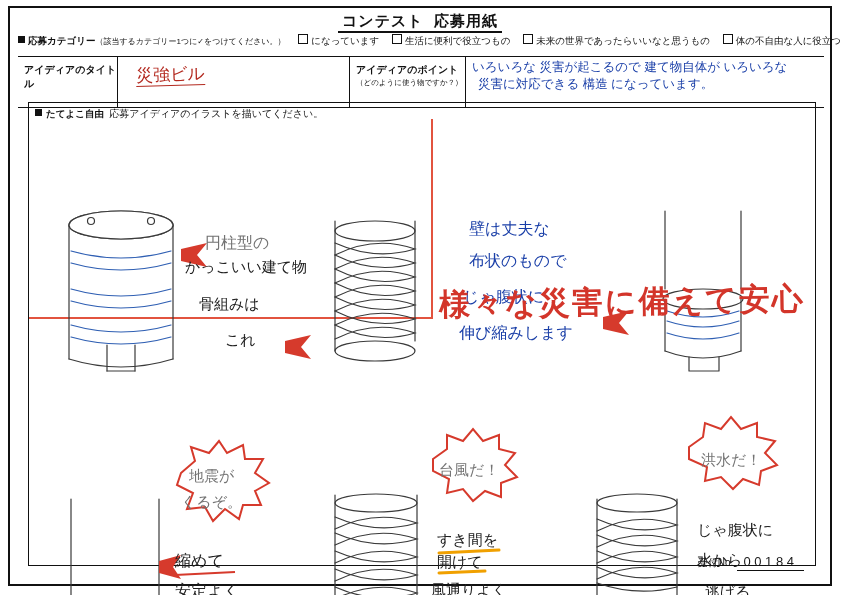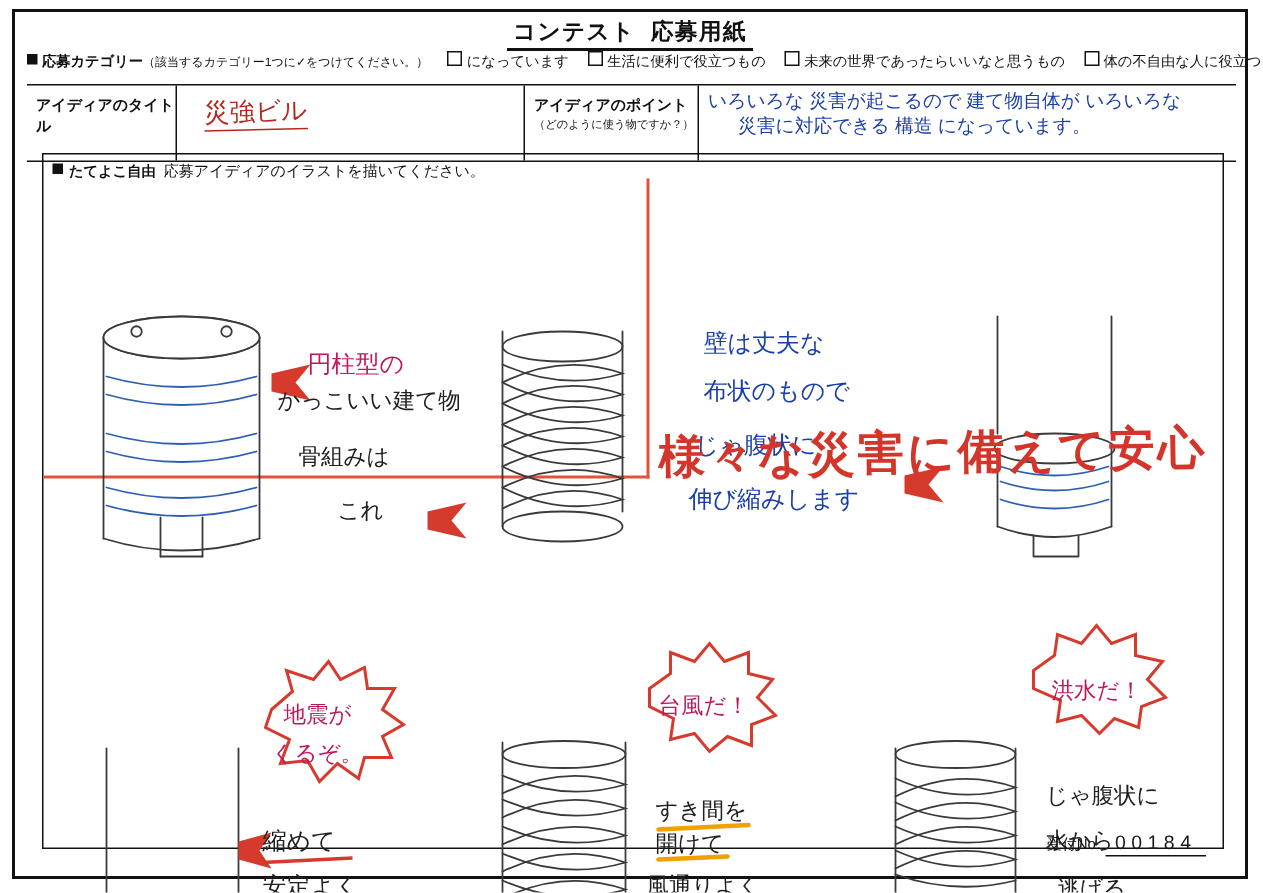--- a/index.html
+++ b/index.html
@@ -42,41 +42,41 @@
   .tp-sub{font-size:7.5px;color:#111;position:absolute;left:6px;top:21px;}
   .hand-title{
     position:absolute;left:18px;top:6px;font-size:17px;color:#b3291f;
     font-family:"DejaVu Sans", sans-serif;transform:rotate(-1.5deg);
   }
   .hand-title .ul{border-bottom:1.5px solid #b3291f;padding-bottom:1px;}
   .point-txt{
     position:absolute;left:6px;top:2px;right:4px;font-size:12.5px;color:#1a3fa8;
     font-family:Liberation Sans, sans-serif;line-height:1.35;
   }
-  .point-txt .l2{display:block;margin-left:20px;}
+  .point-txt .l2{display:block;margin-left:6px;}
 
   
   .illus{
     position:absolute;left:18px;top:94px;width:788px;height:464px;
     border:1.5px solid #111;box-sizing:border-box;
   }
   .illus-head{position:absolute;left:6px;top:4px;font-size:9.5px;color:#111;}
   .illus-head .sq{display:inline-block;width:7px;height:7px;background:#111;margin-right:4px;vertical-align:1px;}
   .illus-head b{font-weight:bold;}
   .illus-head .sm{font-size:10px;}
 
   
   .inner-frame{
     position:absolute;left:0px;top:16px;width:404px;height:200px;
     border-right:2.5px solid #e2533f;border-bottom:2.5px solid #e2533f;box-sizing:border-box;
   }
 
   .hw{font-family:"DejaVu Sans", sans-serif;color:#1a1a1a;position:absolute;white-space:pre;}
   .hw.blue{color:#1a3fa8;}
-  .hw.red{color:#be185d;}
+  .hw.red{color:#737373;}
   .hw.black{color:#202020;}
 
   .big-red{
     position:absolute;left:428px;top:268px;font-size:31px;color:#d3352a;font-weight:bold;
     font-family:"DejaVu Sans", sans-serif;letter-spacing:2px;transform:rotate(-1deg);
   }
 
   .receipt{
     position:absolute;right:26px;bottom:14px;font-size:10px;color:#111;
   }

